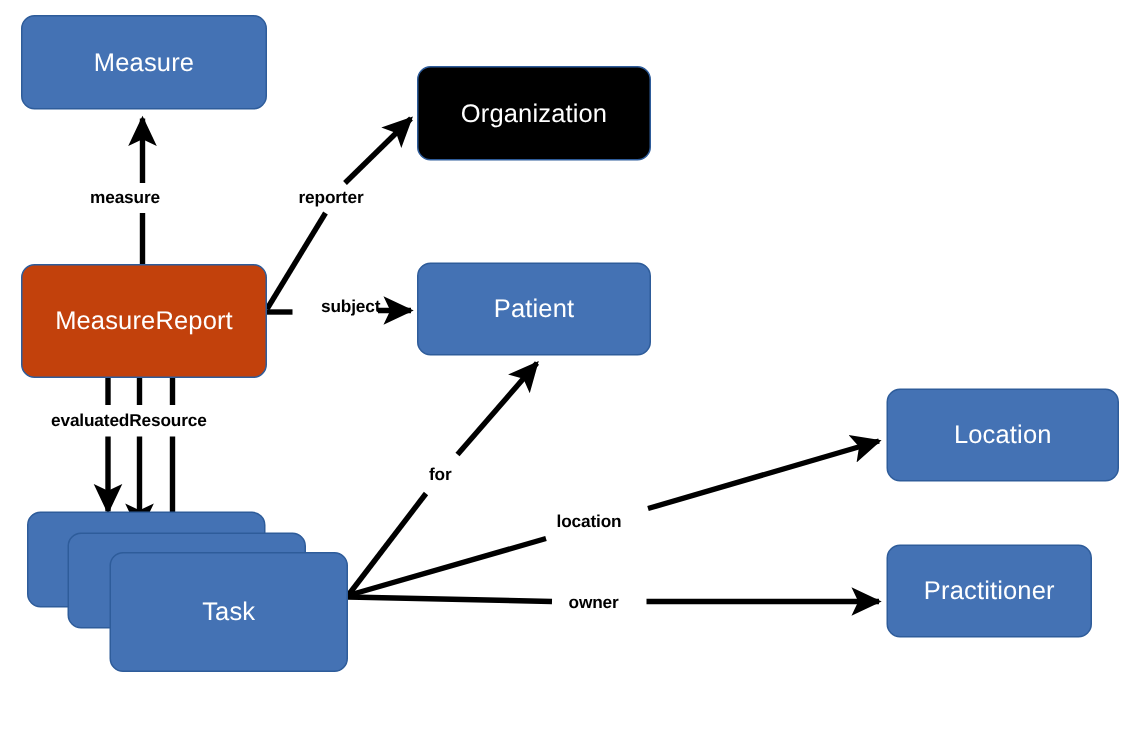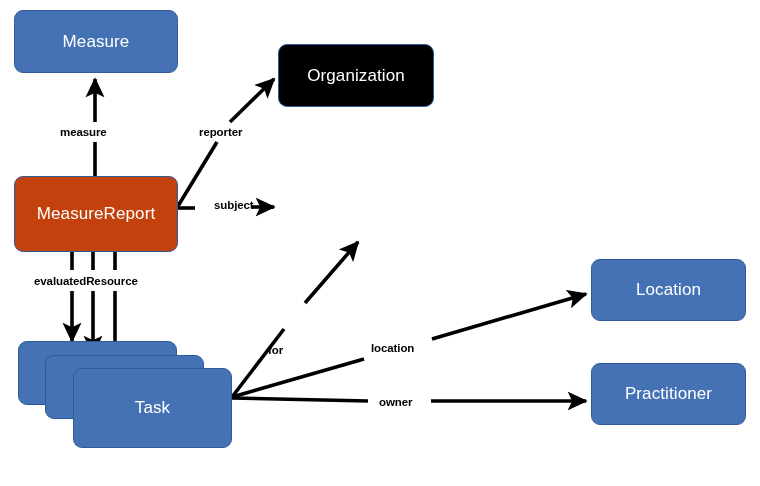--- a/index.html
+++ b/index.html
@@ -115,47 +115,51 @@
   <div class="node" style="left:278px; top:44px; width:156px; height:63px;
               background:#000000; border:1.6px solid #2E5C9A;">
     <span>Organization</span>
   </div>
 
   <div class="node" style="left:14px; top:176px; width:164px; height:76px;
               background:#c2410c; border:1.6px solid #2E5C9A;">
     <span>MeasureReport</span>
   </div>
 
+  <div class="node" style="left:278px; top:175px; width:156px; height:62px;
+              background:#4472B4; border:1.6px solid #2E5C9A;">
+    <span>Patient</span>
+  </div>
 
   <div class="node" style="left:591px; top:259px; width:155px; height:62px;
               background:#4472B4; border:1.6px solid #2E5C9A;">
     <span>Location</span>
   </div>
 
   <div class="node-stack-back" style="left:18px; top:341px; width:159px; height:64px;
               background:#4472B4; border:1.6px solid #2E5C9A;"></div>
   <div class="node-stack-back" style="left:45px; top:355px; width:159px; height:64px;
               background:#4472B4; border:1.6px solid #2E5C9A;"></div>
   <div class="node" style="left:73px; top:368px; width:159px; height:80px;
               background:#4472B4; border:1.6px solid #2E5C9A;align-items:center;">
     <span>Task</span>
   </div>
 
-  <div class="node" style="left:591px; top:363px; width:155px; height:62px;
+  <div class="node" style="left:591px; top:363px; width:137px; height:62px;
               background:#4472B4; border:1.6px solid #2E5C9A;">
     <span>Practitioner</span>
   </div>
 
   <div class="edge-label" style="left:60px; top:126px;">measure</div>
 
   <div class="edge-label" style="left:199px; top:126px;">reporter</div>
 
   <div class="edge-label" style="left:214px; top:199px;">subject</div>
 
   <div class="edge-label" style="left:34px; top:275px;">evaluatedResource</div>
 
-  <div class="edge-label" style="left:268px; top:311px;margin-top:33px;">for</div>
+  <div class="edge-label" style="left:286px; top:311px;">for</div>
 
   <div class="edge-label" style="left:371px; top:342px;">location</div>
 
   <div class="edge-label" style="left:379px; top:396px;">owner</div>
 
 </div>
 
 </body></html>

